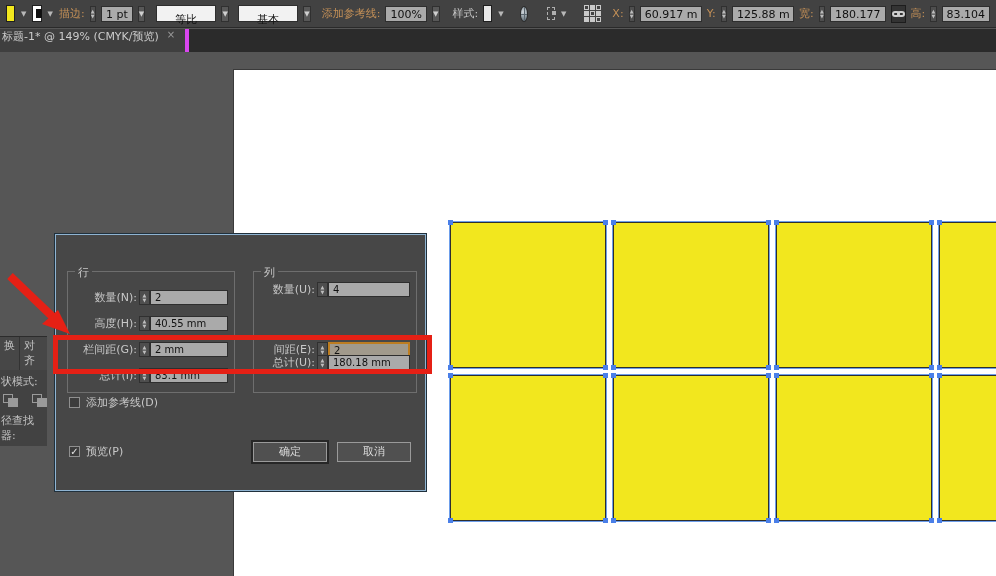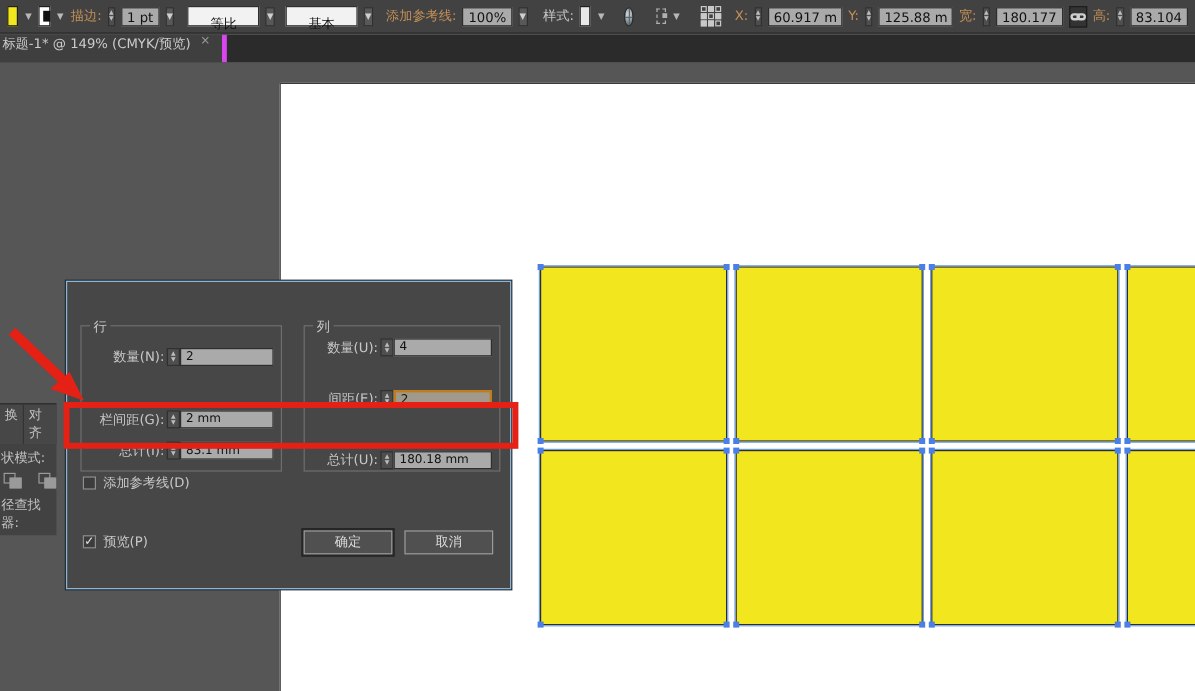--- a/index.html
+++ b/index.html
@@ -236,20 +236,28 @@
   <div class="group rows">
     <span class="legend">行</span>
     <div class="frow" style="top:16px">
       <span class="flabel">数量(N):</span>
       <span class="spin">
           <span>▲</span>
           <span>▼</span>
         </span>
       <span class="field">2</span>
     </div>
+    <div class="frow" style="top:42px">
+      <span class="flabel">高度(H):</span>
+      <span class="spin">
+          <span>▲</span>
+          <span>▼</span>
+        </span>
+      <span class="field">40.55 mm</span>
+    </div>
     <div class="frow" style="top:68px">
       <span class="flabel">栏间距(G):</span>
       <span class="spin">
           <span>▲</span>
           <span>▼</span>
         </span>
       <span class="field">2 mm</span>
     </div>
     <div class="frow" style="top:94px">
       <span class="flabel">总计(I):</span>
@@ -264,29 +272,29 @@
   <div class="group cols">
     <span class="legend">列</span>
     <div class="frow" style="top:8px">
       <span class="flabel" style="width:56px">数量(U):</span>
       <span class="spin">
           <span>▲</span>
           <span>▼</span>
         </span>
       <span class="field">4</span>
     </div>
-    <div class="frow" style="top:51px">
+    <div class="frow" style="top:68px">
       <span class="flabel" style="width:56px">间距(E):</span>
       <span class="spin">
           <span>▲</span>
           <span>▼</span>
         </span>
       <span class="field focus">2</span>
     </div>
-    <div class="frow" style="top:102px">
+    <div class="frow" style="top:81px">
       <span class="flabel" style="width:56px">总计(U):</span>
       <span class="spin">
           <span>▲</span>
           <span>▼</span>
         </span>
       <span class="field">180.18 mm</span>
     </div>
   </div>
 
   <div class="cbrow" style="top:160px">

